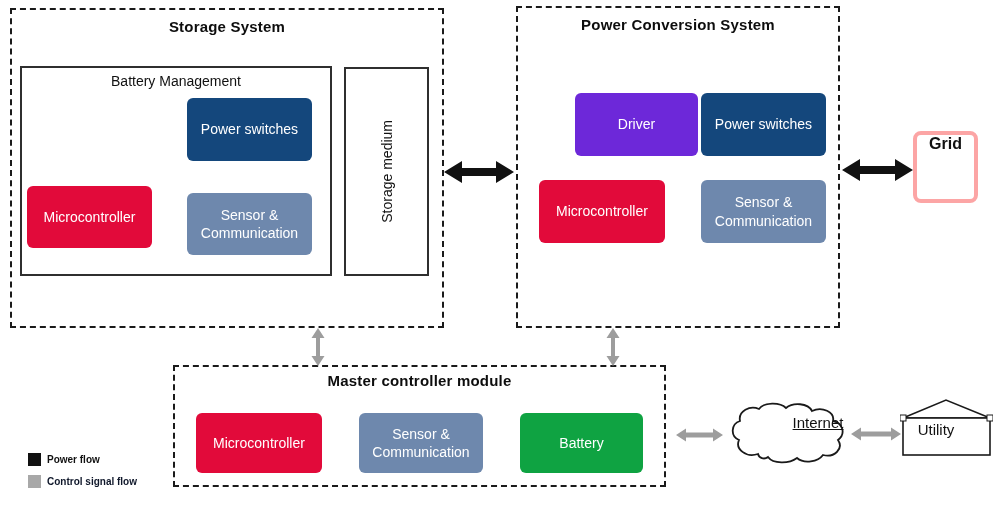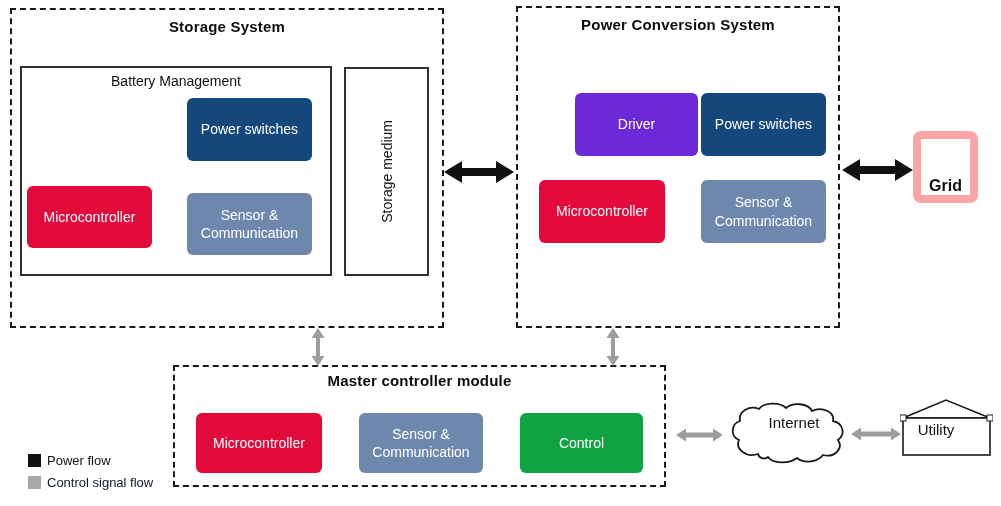--- a/index.html
+++ b/index.html
@@ -10,36 +10,36 @@
   .dashed{position:absolute;border:2px dashed #1a1a1a;background:#fff;box-sizing:border-box;}
   .solid{position:absolute;border:2px solid #2f2f2f;background:#fff;box-sizing:border-box;}
   .sec-title{position:absolute;font-weight:bold;font-size:15px;text-align:center;color:#0d0d0d;letter-spacing:.2px;}
   .sub-title{position:absolute;font-size:14px;text-align:center;color:#111;}
   .mod{
     position:absolute;border-radius:6px;color:#fff;font-size:14px;line-height:1.3;
     display:flex;align-items:center;justify-content:center;text-align:center;
     box-sizing:border-box;padding:2px 6px;
   }
   .grid-box{
-    position:absolute;border:8px solid #fca5a5;border-radius:8px;background:#fff;
-    display:flex;align-items:flex-end;justify-content:center;
+    position:absolute;border:4px solid #fca5a5;border-radius:8px;background:#fff;
+    display:flex;align-items:flex-start;justify-content:center;
     font-weight:bold;font-size:16px;box-sizing:border-box;
   }
   .vtext{
     position:absolute;display:flex;align-items:center;justify-content:center;
   }
   .vtext span{writing-mode:vertical-rl;transform:rotate(180deg);font-size:14px;white-space:nowrap;}
   .arrow{position:absolute;display:block;}
   .arrow-power polygon{fill:var(--power-flow,#111);}
   .arrow-control polygon{fill:var(--control-signal-flow,#9d9d9d);}
   .shape path,.shape polygon,.shape rect{stroke:#1a1a1a;fill:#fff;}
   .overlay-label{position:absolute;text-align:center;font-size:15px;color:#111;}
   .legend-row{position:absolute;display:flex;align-items:center;gap:6px;}
   .legend-swatch{width:13px;height:13px;display:inline-block;}
-  .legend-label{font-size:13px;font-weight:normal;}
+  .legend-label{font-size:10px;font-weight:bold;}
   .legend-gray{color:#0f172a;}
 </style>
 </head>
 <body>
 
 <div class="canvas">
 
   <div class="dashed" style="left:10px;top:8px;width:434px;height:320px;"></div>
   <div class="sec-title" style="left:10px;top:18px;width:434px;">Storage System</div>
 
@@ -83,21 +83,21 @@
   <div class="dashed" style="left:173px;top:365px;width:493px;height:122px;"></div>
   <div class="sec-title" style="left:173px;top:372px;width:493px;text-align:center;">Master controller module</div>
 
   <div class="mod" style="left: 196px; top: 413px; width: 126px; height: 60px; background-color: rgb(226, 10, 58);">
     <span>Microcontroller</span>
   </div>
   <div class="mod" style="left: 359px; top: 413px; width: 124px; height: 60px; background-color: rgb(110, 136, 173);">
     <span>Sensor &amp; Communication</span>
   </div>
   <div class="mod" style="left: 520px; top: 413px; width: 123px; height: 60px; background-color: rgb(15, 163, 66);">
-    <span>Control</span>
+    <span>Battery</span>
   </div>
 
   <svg class="arrow arrow-power" style="left:444px;top:159px;" width="70" height="26" viewBox="0 0 70 26">
     <polygon points="0,13 18,2 18,9 52,9 52,2 70,13 52,24 52,17 18,17 18,24"></polygon>
   </svg>
   <svg class="arrow arrow-power" style="left:842px;top:157px;" width="71" height="26" viewBox="0 0 71 26">
     <polygon points="0,13 18,2 18,9 53,9 53,2 71,13 53,24 53,17 18,17 18,24"></polygon>
   </svg>
 
   <svg class="arrow arrow-control" style="left:311px;top:328px;" width="14" height="38" viewBox="0 0 14 38">
@@ -110,21 +110,21 @@
   <svg class="arrow arrow-control" style="left:676px;top:428px;" width="47" height="14" viewBox="0 0 47 14">
     <polygon points="0,7 10,0.5 10,4.5 37,4.5 37,0.5 47,7 37,13.5 37,9.5 10,9.5 10,13.5"></polygon>
   </svg>
   <svg class="arrow arrow-control" style="left:851px;top:427px;" width="50" height="14" viewBox="0 0 50 14">
     <polygon points="0,7 10,0.5 10,4.5 40,4.5 40,0.5 50,7 40,13.5 40,9.5 10,9.5 10,13.5"></polygon>
   </svg>
 
   <svg class="arrow shape" style="left:728px;top:401px;" width="126" height="64" viewBox="0 0 126 64">
     <path stroke-width="1.8" d="M30,53 C18,57 7,48 11,39 C2,35 3,23 12,20 C10,10 22,4 31,8 C36,1 52,1 58,7 C65,1 80,2 84,10 C94,5 107,11 105,20 C115,22 118,33 110,39 C116,48 106,57 95,54 C90,61 76,63 69,57 C61,63 45,63 40,56 C36,59 31,57 30,53 Z"></path>
   </svg>
-  <div class="overlay-label" style="left:749px;top:414px;width:90px;">Internet</div>
+  <div class="overlay-label" style="left:773px;top:414px;width:90px;text-decoration:underline;">Internet</div>
 
   <svg class="arrow shape" style="left:900px;top:397px;" width="93" height="61" viewBox="0 0 93 61">
     <polygon stroke-width="1.6" points="3,21 46,3 90,21"></polygon>
     <rect x="3" y="21" width="87" height="37" stroke-width="1.6"></rect>
     <rect x="0" y="18" width="6" height="6" fill="#1a1a1a" stroke="none"></rect>
     <rect x="87" y="18" width="6" height="6" fill="#1a1a1a" stroke="none"></rect>
   </svg>
   <div class="overlay-label" style="left:903px;top:421px;width:66px;">Utility</div>
 
   <div class="legend-row" style="left:28px;top:453px;">

